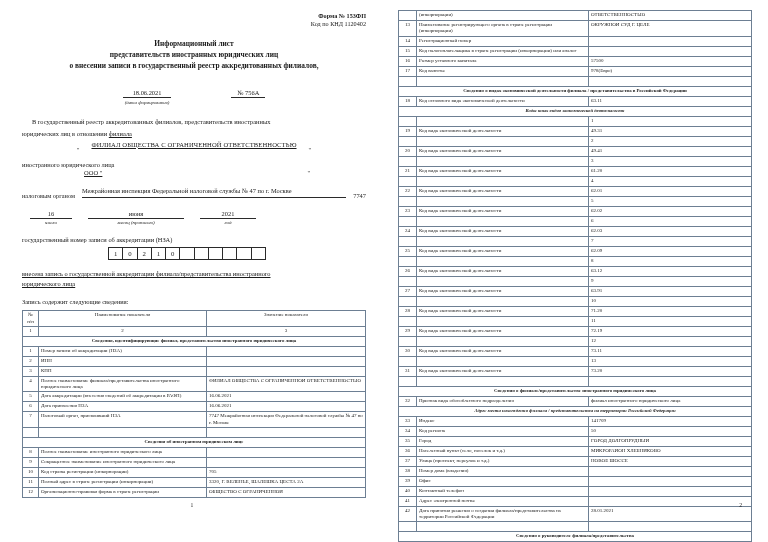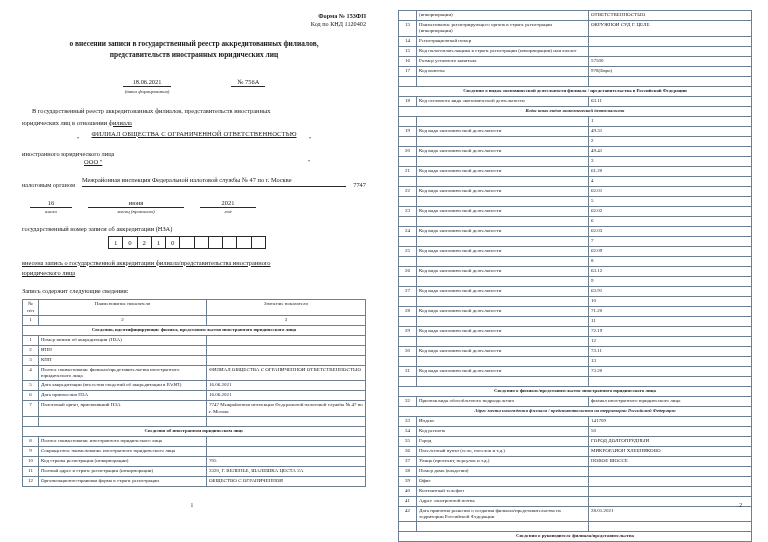--- a/index.html
+++ b/index.html
@@ -234,22 +234,23 @@
 <div class="spread">
 
   <div class="page page-left">
 
     <div class="form-code">
       <div>Форма № 153ФП</div>
       <div class="knd">Код по КНД 1120402</div>
     </div>
 
     <div class="doc-title">
+      <div>Информационный лист</div>
+      <div>представительств иностранных юридических лиц</div>
       <div>о внесении записи в государственный реестр аккредитованных филиалов,</div>
-      <div>представительств иностранных юридических лиц</div>
     </div>
 
     <div class="dateline">
       <div class="blk">
         <span class="val">18.06.2021</span>
         <span class="cap">(дата формирования)</span>
       </div>
       <div class="blk">
         <span class="num">№ 756А</span>
       </div>

